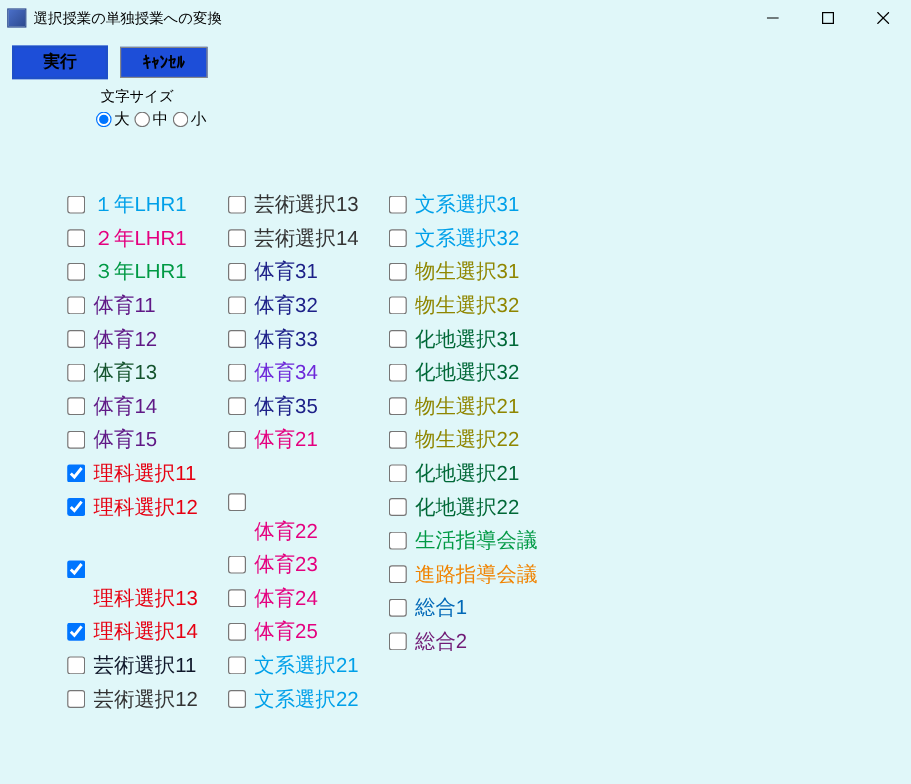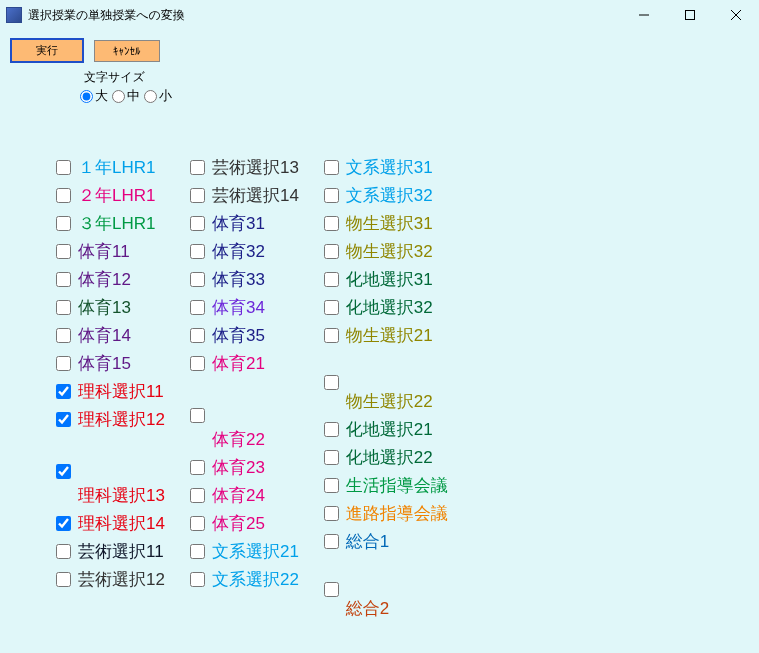--- a/index.html
+++ b/index.html
@@ -49,25 +49,26 @@
       cursor: pointer;
     }
     .toolbar {
       padding: 8px 10px 4px 10px;
       display: flex;
       gap: 10px;
       align-items: center;
     }
     .btn {
       border: 1px solid #888;
-      background: #fdba74;
+      background: #1d4ed8;
       padding: 4px 18px;
-      font-size: 11px;
+      font-size: 14px;
       cursor: pointer;
       font-family: inherit;
+      font-weight: bold;
     }
     .btn.primary {
       border: 2px solid #1e4fc8;
       padding: 3px 24px;
     }
     .font-size-group {
       margin-left: 80px;
       margin-top: 2px;
       margin-bottom: 4px;
     }
@@ -304,21 +305,21 @@
       <div class="check-item">
         <input type="checkbox" style="">
         <label style="color: rgb(0, 104, 55);">化地選択32</label>
       </div>
       <div class="check-item">
         <input type="checkbox" style="">
         <label style="color: rgb(143, 134, 0);">物生選択21</label>
       </div>
       <div class="check-item">
         <input type="checkbox" style="">
-        <label style="color: rgb(143, 134, 0); margin-top: 38px;">物生選択22</label>
+        <label style="color: rgb(143, 134, 0);">物生選択22</label>
       </div>
       <div class="check-item">
         <input type="checkbox" style="">
         <label style="color: rgb(0, 104, 55);">化地選択21</label>
       </div>
       <div class="check-item">
         <input type="checkbox" style="">
         <label style="color: rgb(0, 104, 55);">化地選択22</label>
       </div>
       <div class="check-item">
@@ -328,16 +329,16 @@
       <div class="check-item">
         <input type="checkbox" style="">
         <label style="color: rgb(240, 131, 0);">進路指導会議</label>
       </div>
       <div class="check-item">
         <input type="checkbox" style="">
         <label style="color: rgb(0, 104, 183);">総合1</label>
       </div>
       <div class="check-item">
         <input type="checkbox" style="">
-        <label style="color: #c2410c; margin-top: 39px;">総合2</label>
+        <label style="color: #701a75;">総合2</label>
       </div>
     </div>
   </div>
 
 </body></html>

